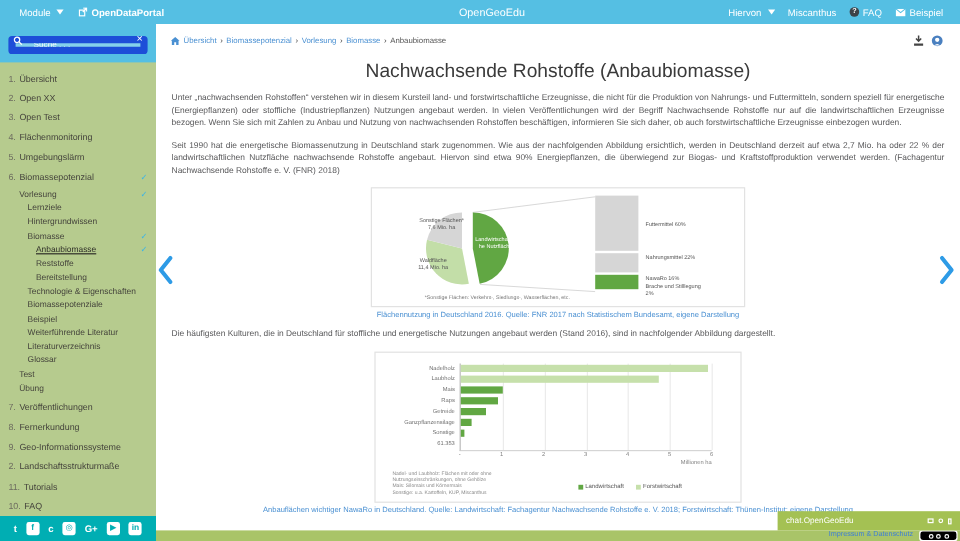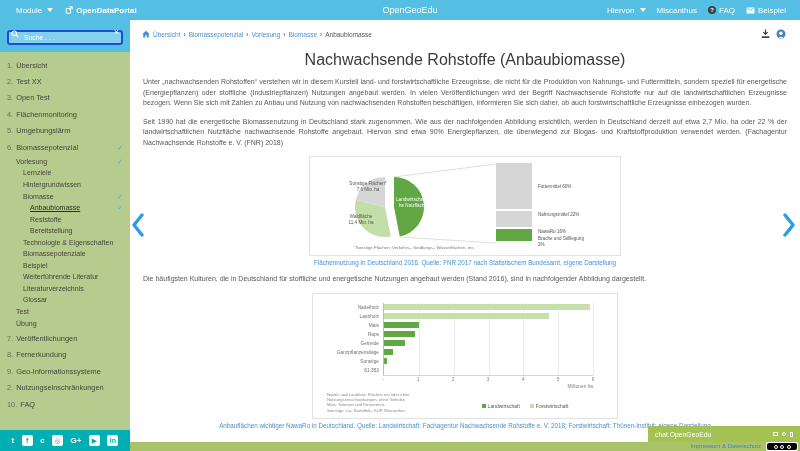--- a/index.html
+++ b/index.html
@@ -15,21 +15,21 @@
   .bold{font-weight:bold;}
   .brand{position:absolute;left:0;right:0;text-align:center;font-size:9px;pointer-events:none;padding-left:20px;}
   .caret{width:0;height:0;border-left:3px solid transparent;border-right:3px solid transparent;border-top:4px solid #fff;display:inline-block;margin-left:2px;}
   .qicon{display:inline-flex;width:8px;height:8px;border-radius:50%;background:#3c4248;color:#fff;
     font-size:6px;align-items:center;justify-content:center;font-weight:bold;}
 
   
   .sidebar{position:absolute;left:0;top:20px;width:130px;bottom:0;background:#b6cb8e;}
   .search-area{background:#55bfe3;padding:6px 7px 7px;}
   .search-box{position:relative;}
-  .search-box input{width:100%;height:15px;border:2px solid #1d4ed8;border-radius:3px;background:rgba(255,255,255,.28);
+  .search-box input{width:100%;height:15px;border:6px solid #1d4ed8;border-radius:3px;background:rgba(255,255,255,.28);
     color:#fff;font-size:6.8px;padding:0 12px 0 15px;outline:none;}
   .search-box input::placeholder{color:rgba(255,255,255,.95);}
   .mag{position:absolute;left:4px;top:3.5px;}
   .clear-x{position:absolute;right:4px;top:1px;color:#fff;font-size:9px;cursor:pointer;}
   #sidebar-nav{padding-top:5px;}
   .srow{display:flex;align-items:baseline;color:#45443c;cursor:pointer;line-height:1.25;}
   .srow .lbl{white-space:nowrap;}
   .l0{padding:3.6px 7px 3.6px 7px;font-size:7.4px;}
   .l1{padding:1.6px 7px 1.6px 16px;font-size:7px;}
   .l2{padding:1.4px 7px 1.4px 23px;font-size:7px;}
@@ -162,21 +162,21 @@
         <span class="clear-x">×</span>
       </div>
     </div>
     <nav id="sidebar-nav">
         <div class="srow l0">
           <span class="num">1.</span>
           <span class="lbl">Übersicht</span>
         </div>
         <div class="srow l0">
           <span class="num">2.</span>
-          <span class="lbl">Test XX</span>
+          <span class="lbl">Open XX</span>
         </div>
         <div class="srow l0">
           <span class="num">3.</span>
           <span class="lbl">Open Test</span>
         </div>
         <div class="srow l0">
           <span class="num">4.</span>
           <span class="lbl">Flächenmonitoring</span>
         </div>
         <div class="srow l0">
@@ -243,21 +243,25 @@
         <div class="srow l0">
           <span class="num">8.</span>
           <span class="lbl">Fernerkundung</span>
         </div>
         <div class="srow l0">
           <span class="num">9.</span>
           <span class="lbl">Geo-Informationssysteme</span>
         </div>
         <div class="srow l0">
           <span class="num">2.</span>
-          <span class="lbl">Nutzungseinschränkungen</span>
+          <span class="lbl">Landschaftsstrukturmaße</span>
+        </div>
+        <div class="srow l0">
+          <span class="num">11.</span>
+          <span class="lbl">Tutorials</span>
         </div>
         <div class="srow l0">
           <span class="num">10.</span>
           <span class="lbl">FAQ</span>
         </div>
       </nav>
     <div class="social-bar" id="social-bar">
         <span class="soc">t</span>
         <span class="soc boxed">f</span>
         <span class="soc">c</span>

